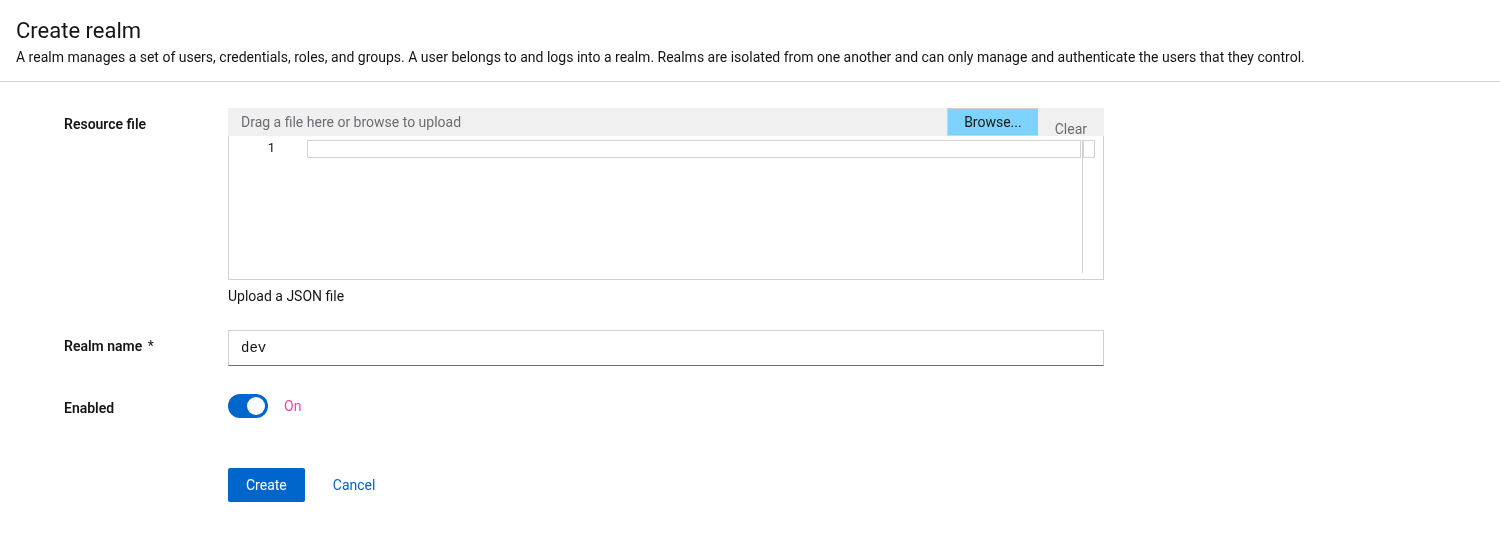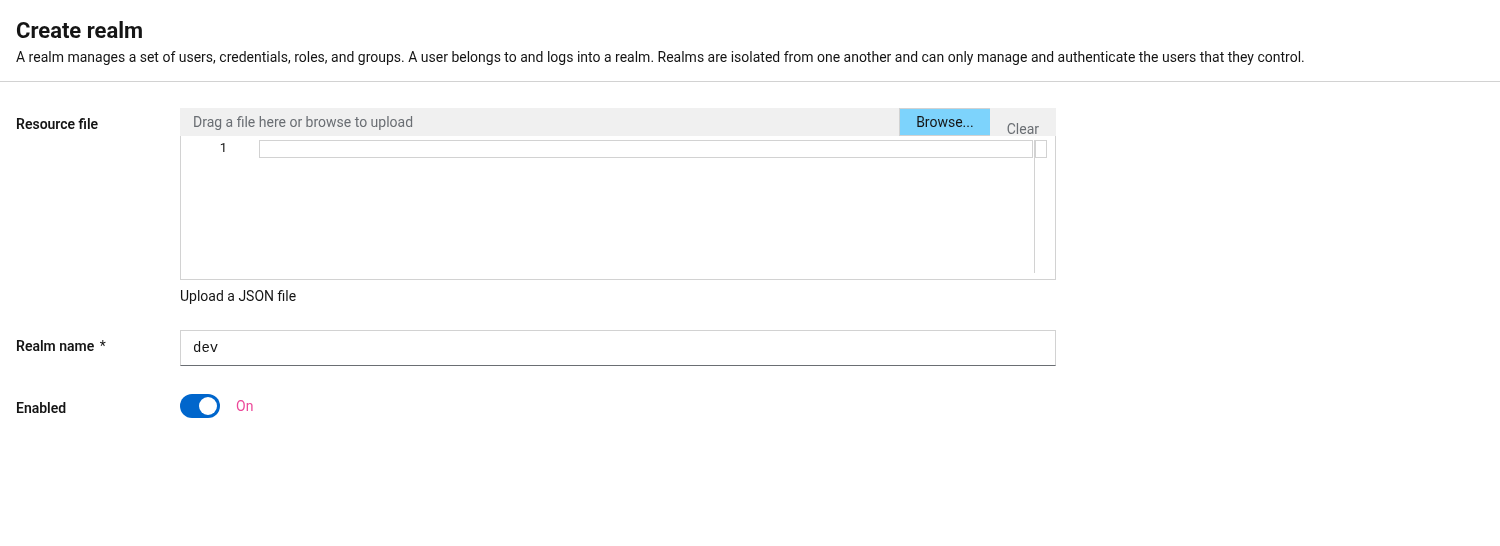--- a/index.html
+++ b/index.html
@@ -13,36 +13,37 @@
       color: #151515;
       background: #fff;
       width: 1500px;
     }
     .header {
       padding: 18px 16px 16px 16px;
       border-bottom: 1px solid #d2d2d2;
     }
     .header h1 {
       font-size: 22px;
-      font-weight: 700;
+      font-weight: 400;
       color: #151515;
       margin-bottom: 6px;
     }
     .header p {
       font-size: 14px;
       color: #151515;
       font-weight: 400;
     }
     .form {
       padding: 26px 16px 20px 16px;
     }
     .form-row {
       display: flex;
       align-items: flex-start;
       margin-bottom: 26px;
+      margin-left: 48px;
     }
     .form-label {
       width: 164px;
       flex-shrink: 0;
       font-size: 14px;
       font-weight: 600;
       color: #151515;
       padding-top: 8px;
     }
     .form-label .required {
@@ -245,13 +246,22 @@
     <div class="form-control">
       <div class="toggle-wrap">
         <div class="toggle">
           <div class="toggle-knob"></div>
         </div>
         <span class="toggle-label">On</span>
       </div>
     </div>
   </div>
 
+  <div class="form-row" style="margin-bottom:0;">
+    <div class="form-label"></div>
+    <div class="form-control">
+      <div class="actions" style="margin-top:24px;">
+        <button class="btn-primary">Create</button>
+        <button class="btn-link">Cancel</button>
+      </div>
+    </div>
+  </div>
 </div>
 
 </body></html>

